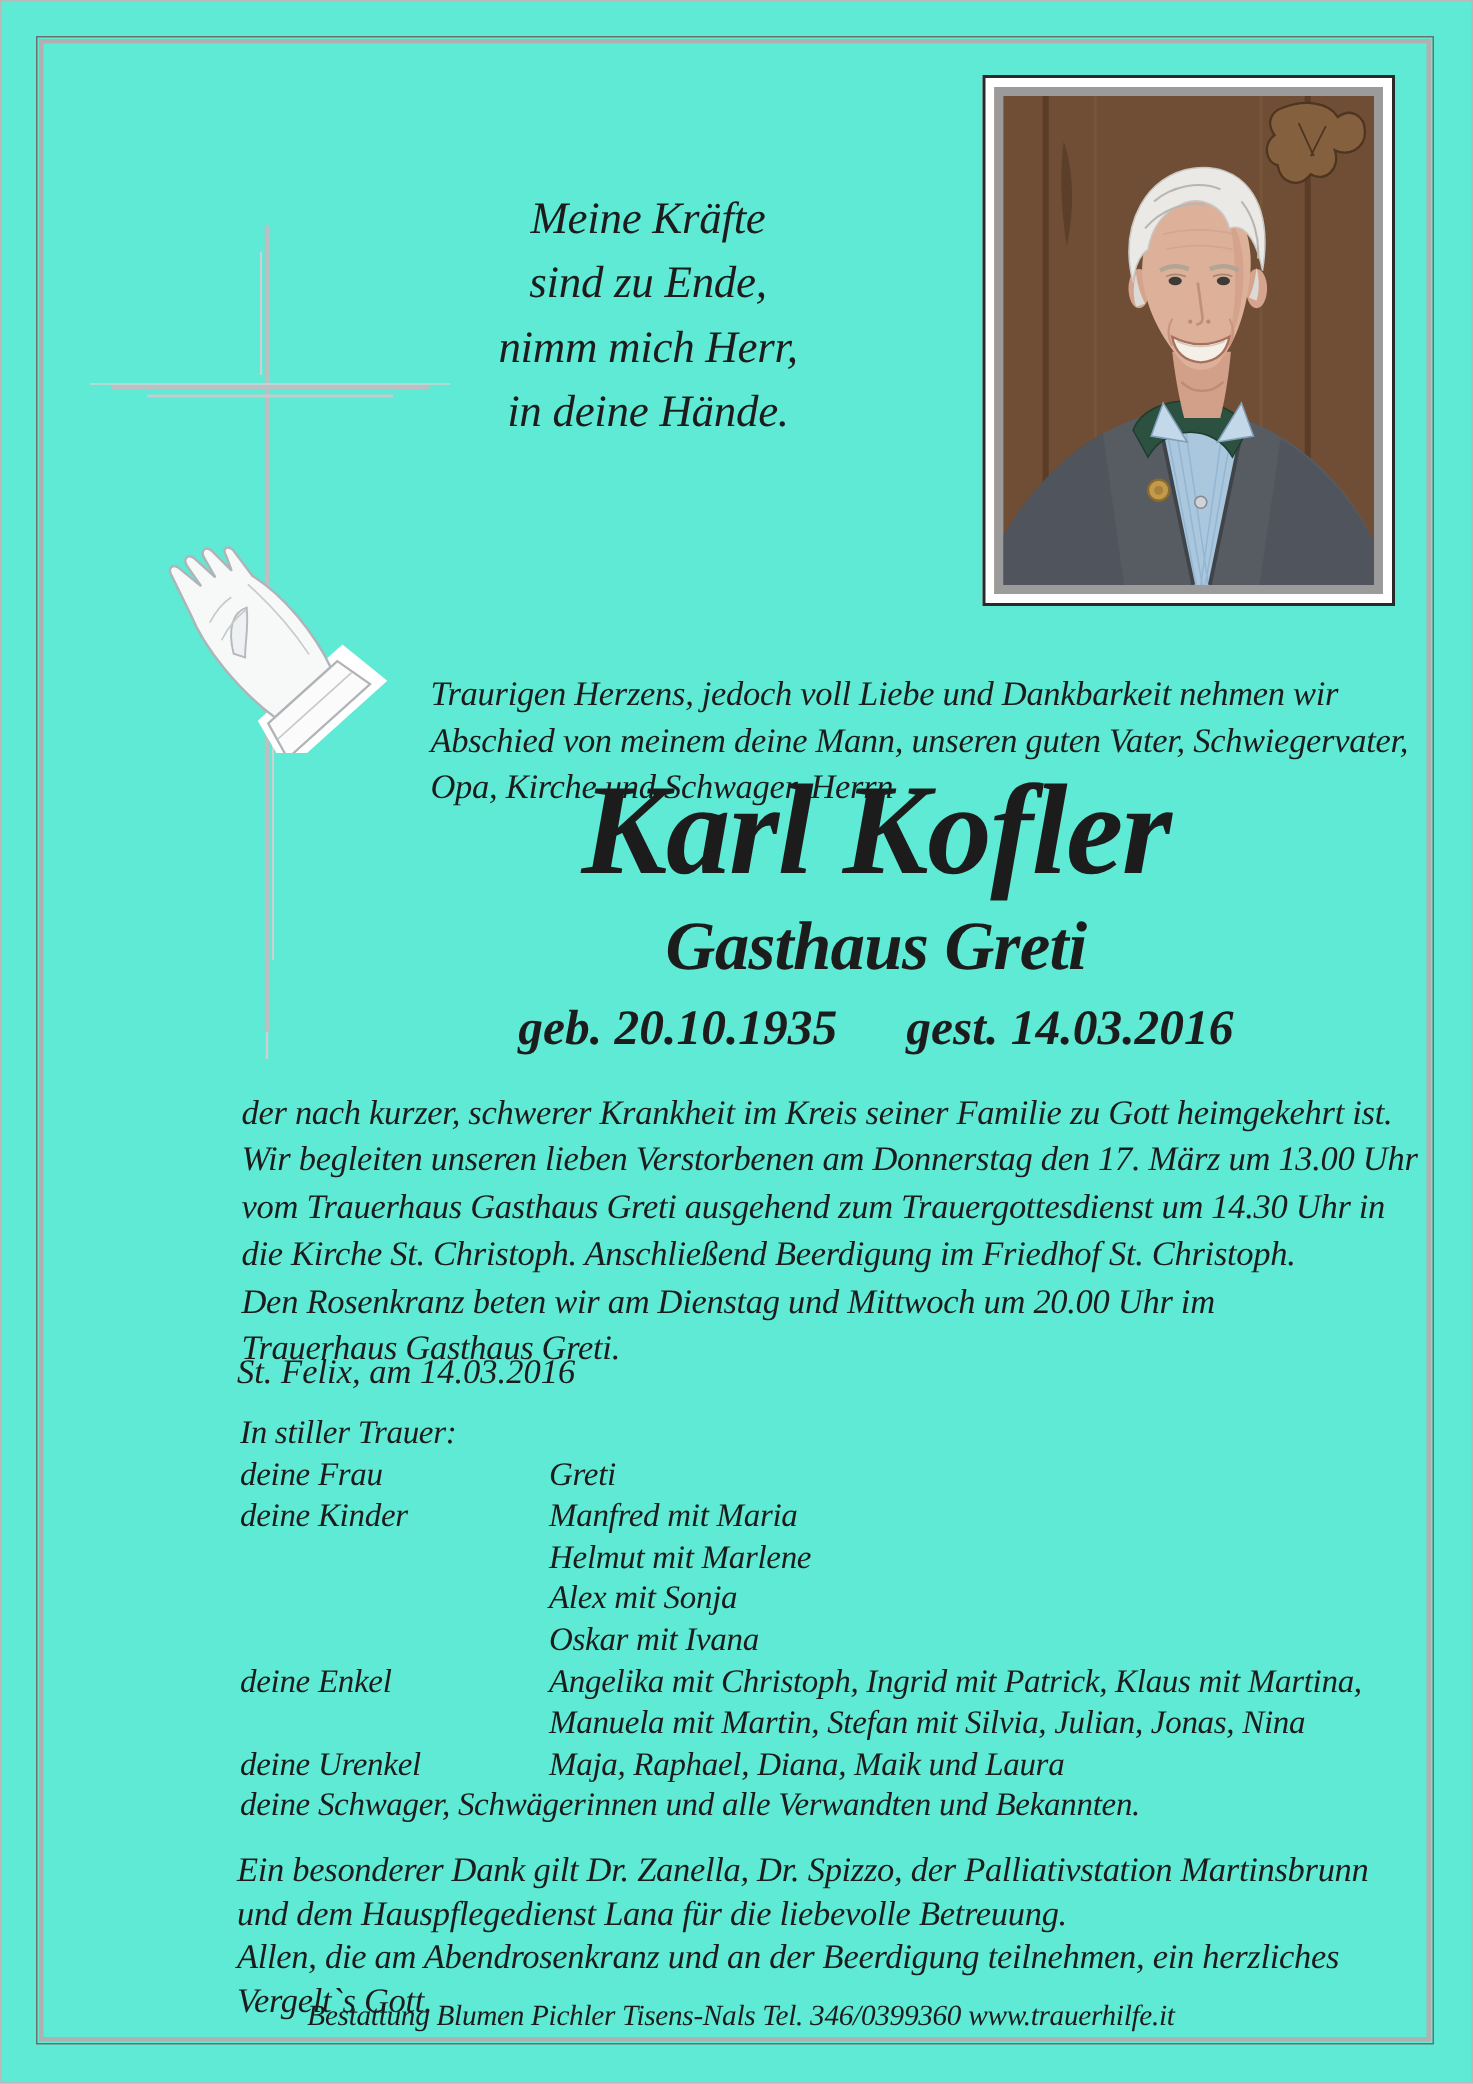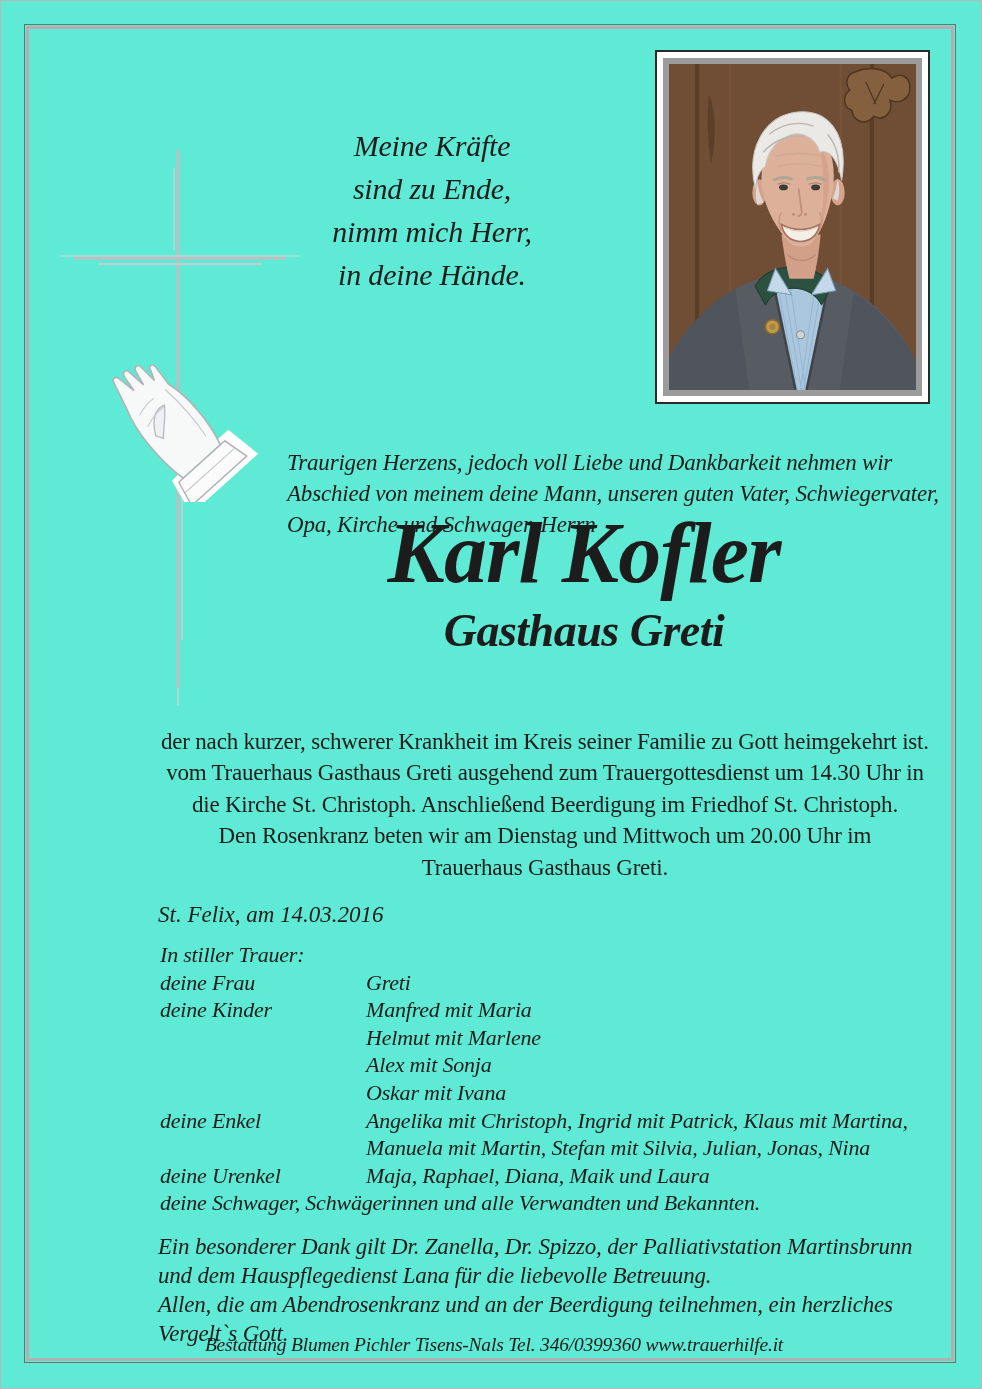--- a/index.html
+++ b/index.html
@@ -15,21 +15,21 @@
   .quote{left:250px;top:124px;width:364px;text-align:center;
        font-size:30px;line-height:43px;font-style:italic;letter-spacing:-0.2px;}
   .intro{left:287px;top:419px;font-size:23px;line-height:31px;font-style:italic;letter-spacing:-0.2px;margin-top:28px;}
   .name{left:186px;top:498px;width:796px;text-align:center;font-size:86px;line-height:110px;
        font-style:italic;font-weight:bold;letter-spacing:-1px;}
   .subtitle{left:186px;top:604px;width:796px;text-align:center;font-size:46px;line-height:54px;
        font-style:italic;font-weight:bold;letter-spacing:-0.5px;}
   .dates{left:186px;top:666px;width:796px;text-align:center;font-size:33px;line-height:40px;
        font-style:italic;font-weight:bold;}
   .dates span{margin:0 23px;}
-  .announce{left:161px;top:726px;font-size:23px;line-height:31.4px;letter-spacing:-0.2px;text-align:center;}
+  .announce{left:161px;top:726px;font-size:23px;line-height:31.4px;font-style:italic;letter-spacing:-0.2px;}
   .placedate{left:158px;top:902px;font-size:23px;font-style:italic;}
   .family{left:160px;top:941px;width:800px;font-size:22px;line-height:27.6px;
        font-style:italic;letter-spacing:-0.2px;}
   .family .hd{margin-bottom:0;}
   .frow{display:flex;align-items:flex-start;}
   .frow .lbl{width:206px;flex:0 0 206px;}
   .frow .nms{flex:1;}
   .thanks{left:158px;top:1232px;font-size:23px;line-height:29px;font-style:italic;letter-spacing:-0.2px;}
   .footer{left:24px;top:1334px;width:940px;text-align:center;font-size:19.5px;
        font-style:italic;letter-spacing:-0.2px;}
@@ -156,23 +156,27 @@
   </div>
 
   <div class="abs intro nowrap">
       <div>Traurigen Herzens, jedoch voll Liebe und Dankbarkeit nehmen wir</div>
       <div>Abschied von meinem deine Mann, unseren guten Vater, Schwiegervater,</div>
       <div>Opa, Kirche und Schwager, Herrn</div>
     </div>
 
   <div class="abs subtitle">Gasthaus Greti</div>
   <div class="abs name">Karl Kofler</div>
+  <div class="abs dates">
+    <span>geb. 20.10.1935</span><span>gest. 14.03.2016</span>
+  </div>
 
   <div class="abs announce nowrap">
       <div>der nach kurzer, schwerer Krankheit im Kreis seiner Familie zu Gott heimgekehrt ist.</div>
+      <div>Wir begleiten unseren lieben Verstorbenen am Donnerstag den 17. März um 13.00 Uhr</div>
       <div>vom Trauerhaus Gasthaus Greti ausgehend zum Trauergottesdienst um 14.30 Uhr in</div>
       <div>die Kirche St. Christoph. Anschließend Beerdigung im Friedhof St. Christoph.</div>
       <div>Den Rosenkranz beten wir am Dienstag und Mittwoch um 20.00 Uhr im</div>
       <div>Trauerhaus Gasthaus Greti.</div>
     </div>
 
   <div class="abs placedate">St. Felix, am 14.03.2016</div>
 
   <div class="abs family nowrap">
     <div class="hd">In stiller Trauer:</div>

